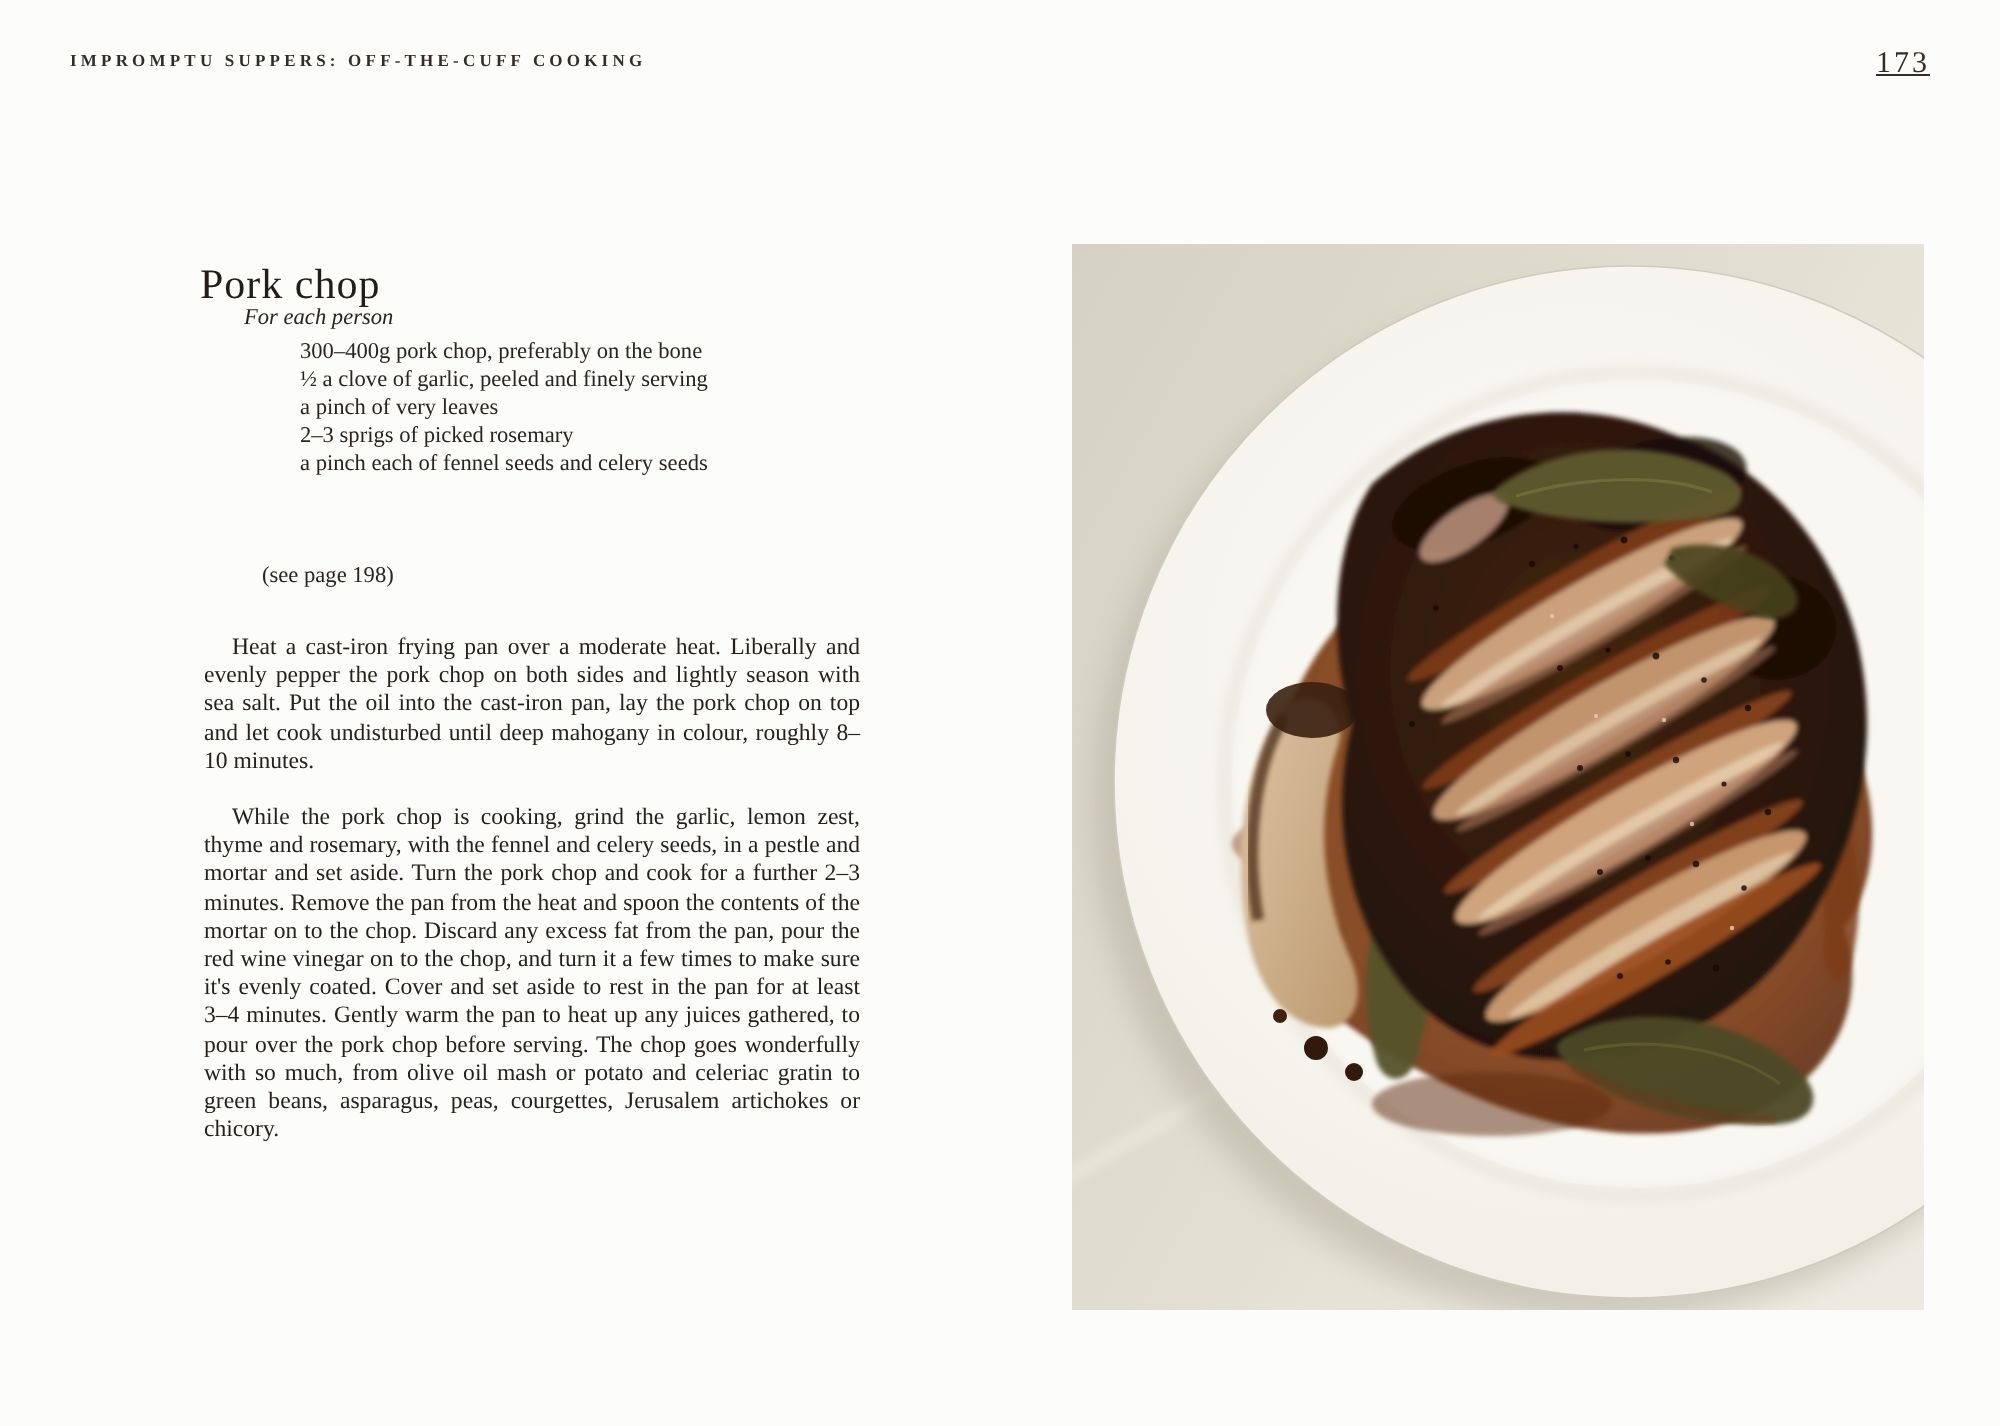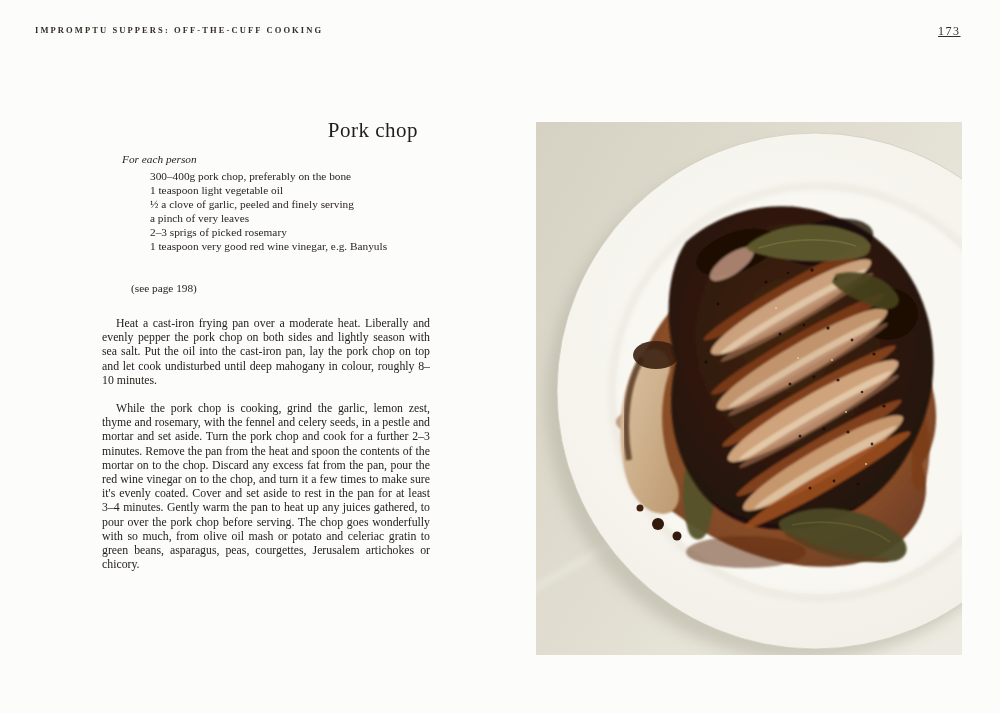--- a/index.html
+++ b/index.html
@@ -9,26 +9,26 @@
     font-family:"Liberation Serif","DejaVu Serif",serif;
     color:#2a241e;
   }
   .book-page{position:absolute;inset:0;}
   .running-header{
     position:absolute;left:35px;top:25px;
     font-size:8.5px;letter-spacing:2.1px;font-weight:600;color:#332d27;
   }
   .page-number{
     position:absolute;left:938px;top:24px;
-    font-size:12px;letter-spacing:1.5px;color:#332d27;text-decoration:underline;
+    font-size:15px;letter-spacing:1.5px;color:#332d27;text-decoration:underline;
   }
   .recipe-title{
     position:absolute;left:88px;top:118px;width:330px;
-    text-align:right;font-size:21px;font-weight:400;color:#221d18;
-    letter-spacing:0.5px;margin:0;
+    text-align:left;font-size:21px;font-weight:400;color:#221d18;
+    letter-spacing:0.5px;margin:12px;
   }
   .serving-note{
     position:absolute;left:122px;top:153px;
     font-style:italic;font-size:11.3px;color:#2a241e;
   }
   .ingredients{
     position:absolute;left:122px;top:169px;width:330px;
     font-size:11.3px;line-height:14px;
   }
   .ing{white-space:nowrap;margin-left:28px;}
@@ -53,31 +53,30 @@
   <div class="page-number">173</div>
 
   <h1 class="recipe-title">Pork chop</h1>
 
   <div class="serving-note">For each person</div>
 
   <div class="ingredients">
 
       <div class="ing">300–400g pork chop, preferably on the bone</div>
 
-      <div class="ing">1 teaspoon light vegetable oil</div>
 
       <div class="ing">½ a clove of garlic, peeled and finely serving</div>
 
 
       <div class="ing">a pinch of very leaves</div>
 
       <div class="ing">2–3 sprigs of picked rosemary</div>
 
-
-      <div class="ing">1 teaspoon very good red wine vinegar, e.g. Banyuls</div>
+      <div class="ing">a pinch each of fennel seeds and celery seeds</div>
+
     </div>
   <div class="ingredients" style="top:281px">
     <div class="ing-note">(see page 198)</div>
   </div>
 
   <div class="method">
 
       <p>Heat a cast-iron frying pan over a moderate heat. Liberally and evenly pepper the pork chop on both sides and lightly season with sea salt. Put the oil into the cast-iron pan, lay the pork chop on top and let cook undisturbed until deep mahogany in colour, roughly 8–10 minutes.</p>
 
       <p>While the pork chop is cooking, grind the garlic, lemon zest, thyme and rosemary, with the fennel and celery seeds, in a pestle and mortar and set aside. Turn the pork chop and cook for a further 2–3 minutes. Remove the pan from the heat and spoon the contents of the mortar on to the chop. Discard any excess fat from the pan, pour the red wine vinegar on to the chop, and turn it a few times to make sure it's evenly coated. Cover and set aside to rest in the pan for at least 3–4 minutes. Gently warm the pan to heat up any juices gathered, to pour over the pork chop before serving. The chop goes wonderfully with so much, from olive oil mash or potato and celeriac gratin to green beans, asparagus, peas, courgettes, Jerusalem artichokes or chicory.</p>

